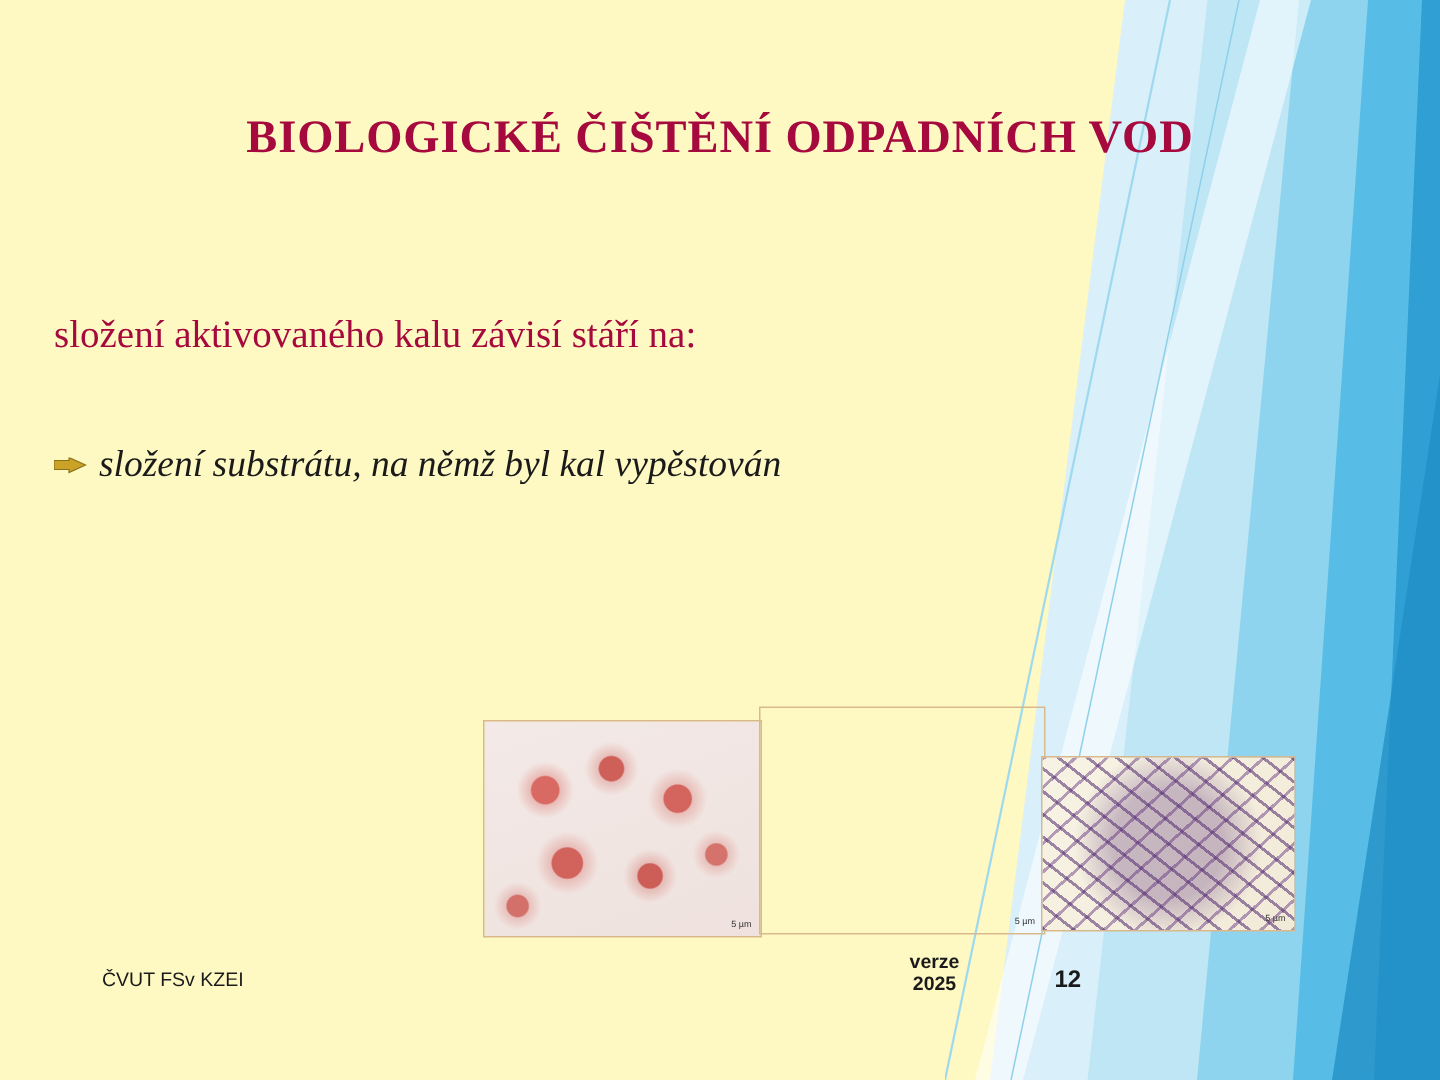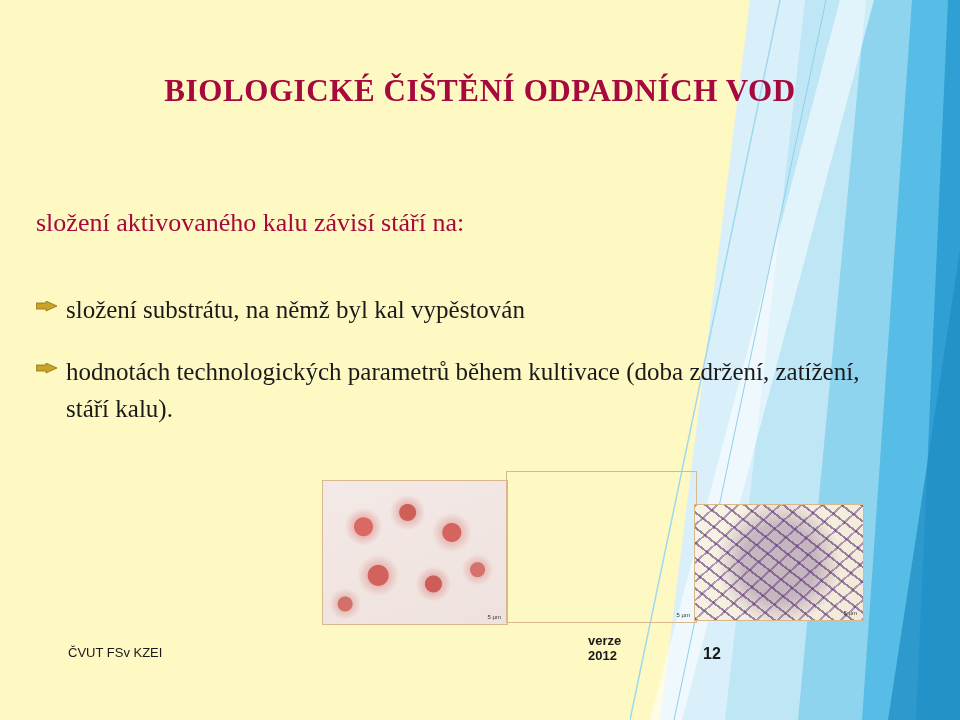--- a/index.html
+++ b/index.html
@@ -57,22 +57,23 @@
     font-family: "Liberation Serif", serif;
   }
   .bullets {
     position: absolute;
     top: 292px;
     left: 36px;
     width: 860px;
   }
   .bullet {
     display: flex;
-    align-items: flex-start;
+    align-items: center;
     margin-bottom: 26px;
+    font-style: italic;
   }
   .bullet-marker {
     flex: 0 0 auto;
     width: 26px;
     margin-top: 9px;
     margin-right: 4px;
   }
   .bullet-text {
     font-size: 25px;
     color: #1a1a1a;
@@ -145,20 +146,21 @@
     font-family: "Liberation Sans", sans-serif;
     font-size: 13px;
     font-weight: normal;
     color: #1a1a1a;
   }
   .footer-center {
     position: absolute;
     left: 588px;
     top: 634px;
     width: 70px;
+    text-align: center;
     font-family: "Liberation Sans", sans-serif;
     font-size: 13px;
     font-weight: bold;
     color: #1a1a1a;
     line-height: 1.15;
   }
   .footer-page {
     position: absolute;
     left: 703px;
     top: 645px;
@@ -196,44 +198,35 @@
     <div class="bullet">
       <span class="bullet-marker">
         <svg width="22" height="14" viewBox="0 0 22 14" xmlns="http://www.w3.org/2000/svg">
           <polygon points="0,2 10,2 10,0 21,5 10,10 10,8 0,8" fill="#c9a227"></polygon>
           <polygon points="0,2 10,2 10,0 21,5 10,10 10,8 0,8" fill="none" stroke="#8c7118" stroke-width="0.8"></polygon>
         </svg>
       </span>
       <span class="bullet-text">složení substrátu, na němž byl kal vypěstován</span>
     </div>
 
-    <div class="bullet">
-      <span class="bullet-marker">
-        <svg width="22" height="14" viewBox="0 0 22 14" xmlns="http://www.w3.org/2000/svg">
-          <polygon points="0,2 10,2 10,0 21,5 10,10 10,8 0,8" fill="#c9a227"></polygon>
-          <polygon points="0,2 10,2 10,0 21,5 10,10 10,8 0,8" fill="none" stroke="#8c7118" stroke-width="0.8"></polygon>
-        </svg>
-      </span>
-      <span class="bullet-text">hodnotách technologických parametrů během kultivace (doba zdržení, zatížení, stáří kalu).</span>
-    </div>
 
   </div>
 
   <div class="images">
     <div class="micro img1">
       <span class="scale">5 µm</span>
     </div>
     <div class="micro img2">
       <span class="scale">5 µm</span>
     </div>
     <div class="micro img3">
       <span class="scale">5 µm</span>
     </div>
   </div>
 
   <div class="footer-left">ČVUT FSv KZEI</div>
   <div class="footer-center">
     <div>verze</div>
-    <div>2012</div>
+    <div>2025</div>
   </div>
   <div class="footer-page">12</div>
 
 </div>
 
 </body></html>

